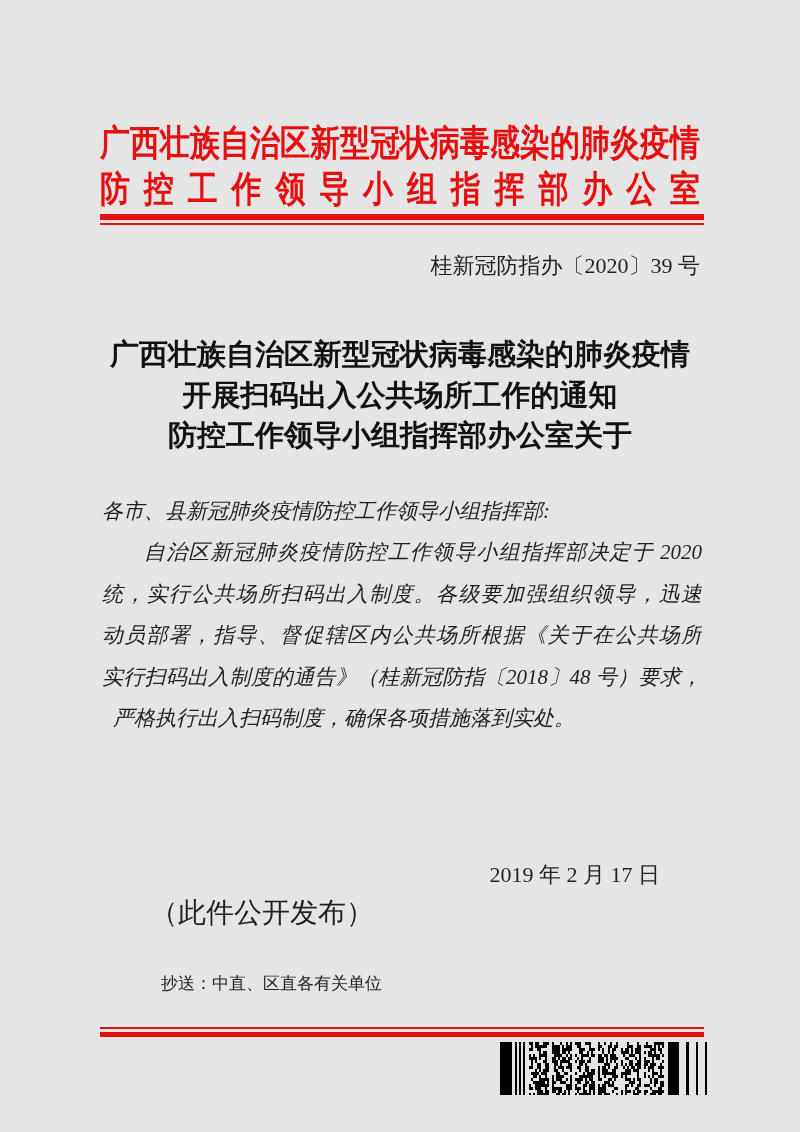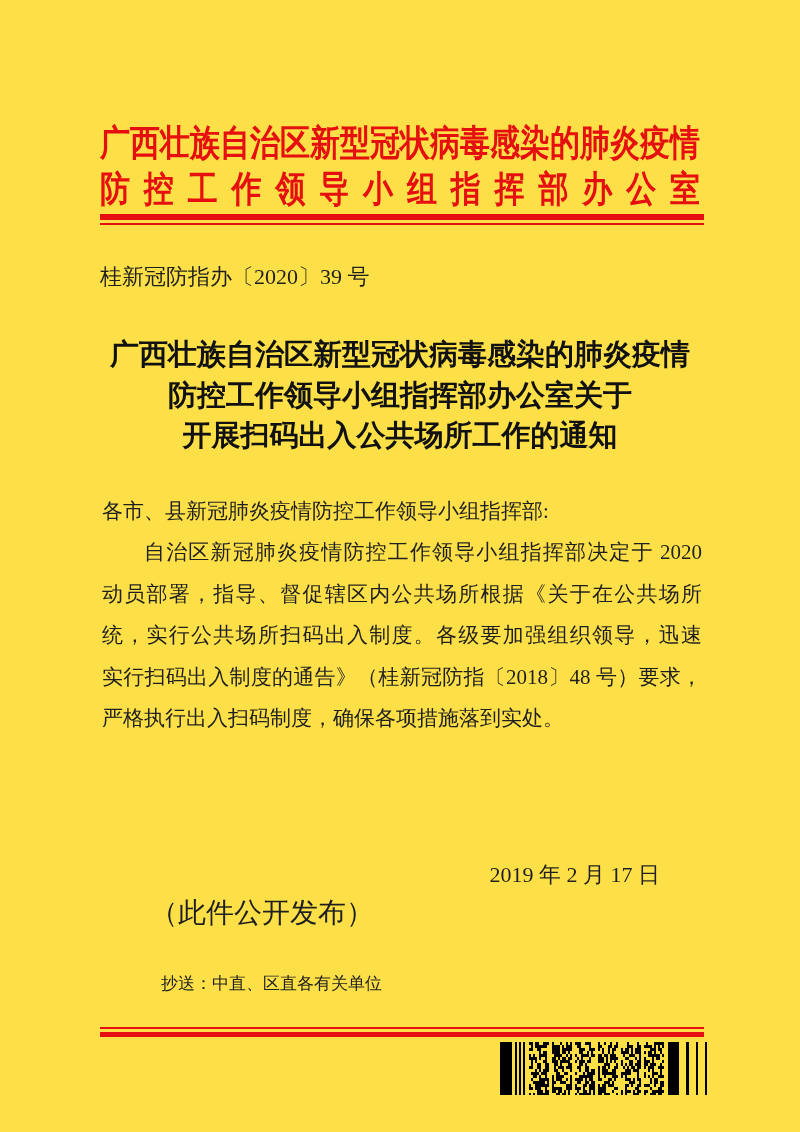--- a/index.html
+++ b/index.html
@@ -1,52 +1,52 @@
 <!DOCTYPE html>
 <html style="--red: #e60f0f; --ink: #1f1f1f;"><head>
 <meta charset="utf-8">
 <style>
   :root { --red:#e60f0f; --ink:#1f1f1f; }
   * { margin:0; padding:0; box-sizing:border-box; }
   html,body { background:#ffffff; }
   .page {
     position:relative; width:800px; height:1132px; margin:0 auto;
-    background:#fde047; overflow:hidden;
+    background:#e5e5e5; overflow:hidden;
     font-family:"Liberation Serif","DejaVu Serif",serif;
     color:var(--ink);
   }
   
   .letterhead { position:absolute; left:100px; top:120px; width:600px; color:var(--red); font-weight:bold; }
   .lh-line {
     font-size:30px; line-height:46px; height:46px;
     text-align:justify; text-align-last:justify;
     transform:scaleY(1.2);
   }
   
   .rule { position:absolute; left:100px; width:604px; }
   .rule .thick { height:6px; background:var(--red); }
   .rule .thick2 { height:5px; background:var(--red); }
   .rule .thin  { height:2px; background:var(--red); }
   .rule .gap   { height:3px; background:transparent; }
   .rule-top { top:214px; }
   .rule-bottom { top:1027px; }
   .doc-number {
-    position:absolute; left:100px; top:261px; width:600px;
-    text-align:left; font-size:22px; line-height:32px;
+    position:absolute; left:100px; top:250px; width:600px;
+    text-align:right; font-size:22px; line-height:32px;
   }
   .title {
     position:absolute; left:100px; top:334px; width:600px;
     text-align:center; font-weight:bold; color:#111;
     font-size:29px; line-height:40.5px;
   }
   .body-block { position:absolute; left:102px; top:491px; width:600px; font-size:21px; }
-  .bline { height:41.4px; line-height:41.4px; overflow:hidden; }
+  .bline { height:41.4px; line-height:41.4px; overflow:hidden;font-style:italic; }
   .pline { text-align:justify; text-align-last:justify; }
   .pline-first { text-indent:2em; }
-  .pline-last { text-align-last:auto; }
+  .pline-last { text-align-last:auto;margin-left:11px; }
   .date-line {
     position:absolute; left:100px; top:860px; width:600px;
     text-align:right; padding-right:40px; font-size:22px; line-height:30px;
   }
   .release-note { position:absolute; left:150px; top:898px; font-size:28px; line-height:30px; }
   .cc-line { position:absolute; left:161px; top:969px; font-size:17px; line-height:30px; }
   .barcode { position:absolute; left:500px; top:1042px; width:211px; height:53px; }
 </style>
 </head>
 <body>
@@ -61,29 +61,29 @@
   <div class="rule rule-top">
     <div class="thick"></div>
     <div class="gap"></div>
     <div class="thin"></div>
   </div>
 
   <div class="doc-number">桂新冠防指办〔2020〕39 号</div>
 
   <div class="title">
     <div>广西壮族自治区新型冠状病毒感染的肺炎疫情</div>
+    <div>开展扫码出入公共场所工作的通知</div>
     <div>防控工作领导小组指挥部办公室关于</div>
-    <div>开展扫码出入公共场所工作的通知</div>
   </div>
 
   <div class="body-block">
     <div class="bline">各市、县新冠肺炎疫情防控工作领导小组指挥部:</div>
     <div class="bline pline pline-first">自治区新冠肺炎疫情防控工作领导小组指挥部决定于 2020</div>
+    <div class="bline pline">统，实行公共场所扫码出入制度。各级要加强组织领导，迅速</div>
     <div class="bline pline">动员部署，指导、督促辖区内公共场所根据《关于在公共场所</div>
-    <div class="bline pline">统，实行公共场所扫码出入制度。各级要加强组织领导，迅速</div>
     <div class="bline pline">实行扫码出入制度的通告》（桂新冠防指〔2018〕48 号）要求，</div>
     <div class="bline pline pline-last">严格执行出入扫码制度，确保各项措施落到实处。</div>
   </div>
 
   <div class="date-line">2019 年 2 月 17 日</div>
 
   <div class="release-note">（此件公开发布）</div>
 
   <div class="cc-line">抄送：中直、区直各有关单位</div>
 

